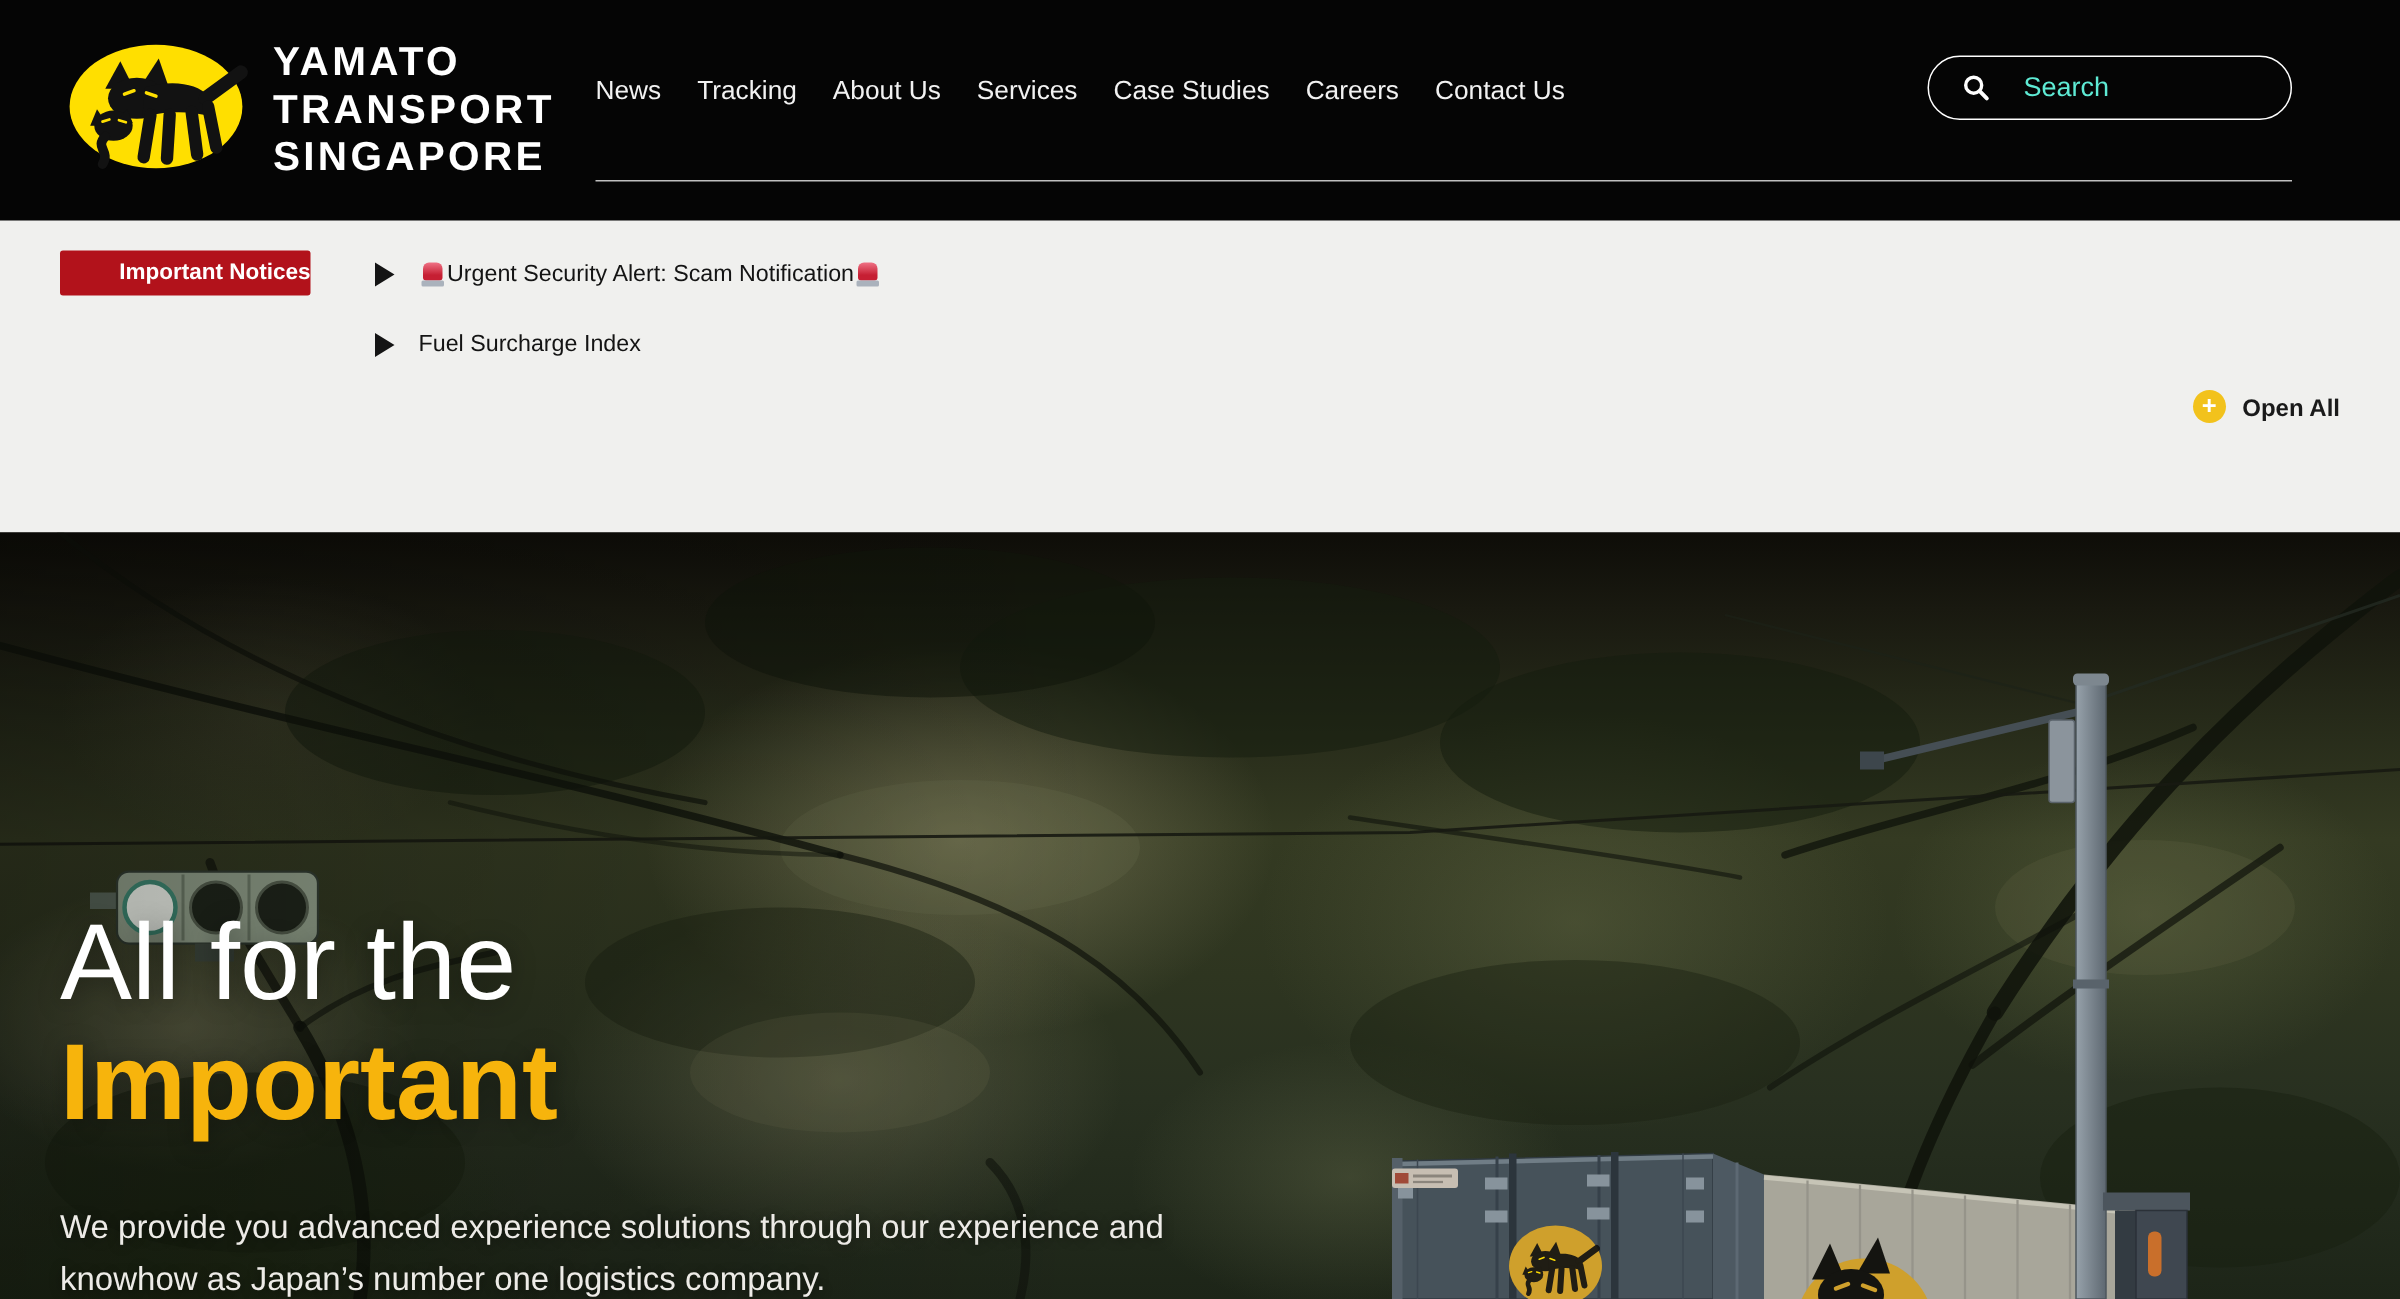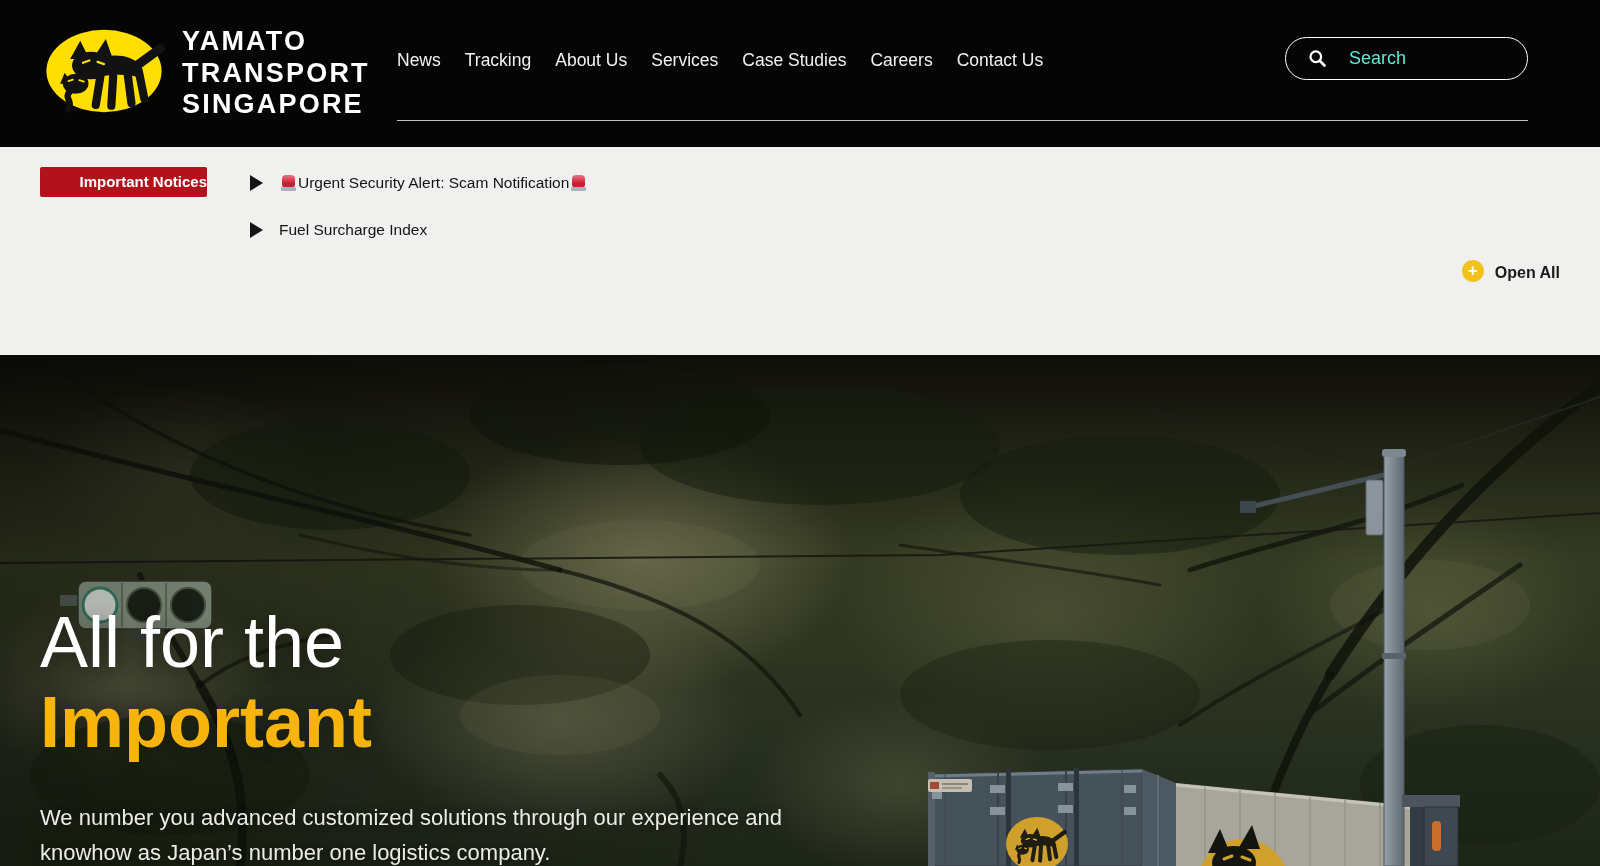--- a/index.html
+++ b/index.html
@@ -276,17 +276,17 @@
         <line x1="166" y1="228" x2="166" y2="272" stroke="#6d7b68" stroke-width="2"></line>
         <circle cx="100" cy="250" r="17" fill="#f2f6ee" stroke="#3f8a74" stroke-width="3"></circle>
         <circle cx="144" cy="250" r="17" fill="#20261c" stroke="#566050" stroke-width="2"></circle>
         <circle cx="188" cy="250" r="17" fill="#20261c" stroke="#566050" stroke-width="2"></circle>
         <rect x="130" y="274" width="26" height="12" fill="#404a40"></rect>
       </g>
     </svg>
 
     <div class="hero-text">
       <h1><span class="line1">All for the</span><span class="line2" style="color:#f7b40c">Important</span></h1>
-      <p><span>We number you advanced customized solutions through our experience and</span><br><span>knowhow as Japan’s number one logistics company.</span></p>
+      <p><span>We provide you advanced experience solutions through our experience and</span><br><span>knowhow as Japan’s number one logistics company.</span></p>
     </div>
   </section>
 
 </div>
 
 </body></html>

